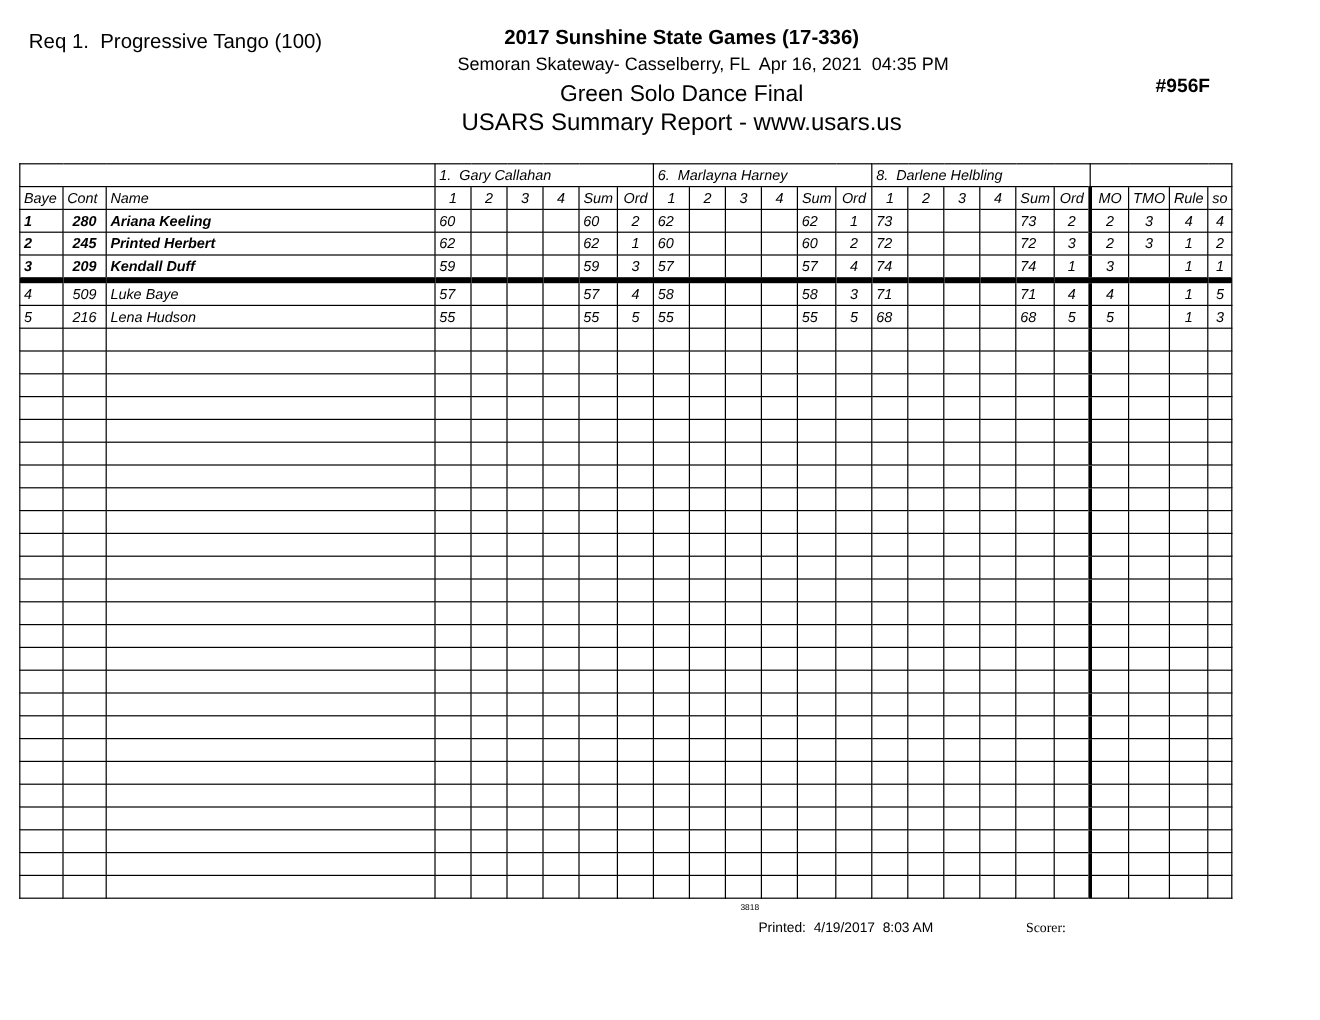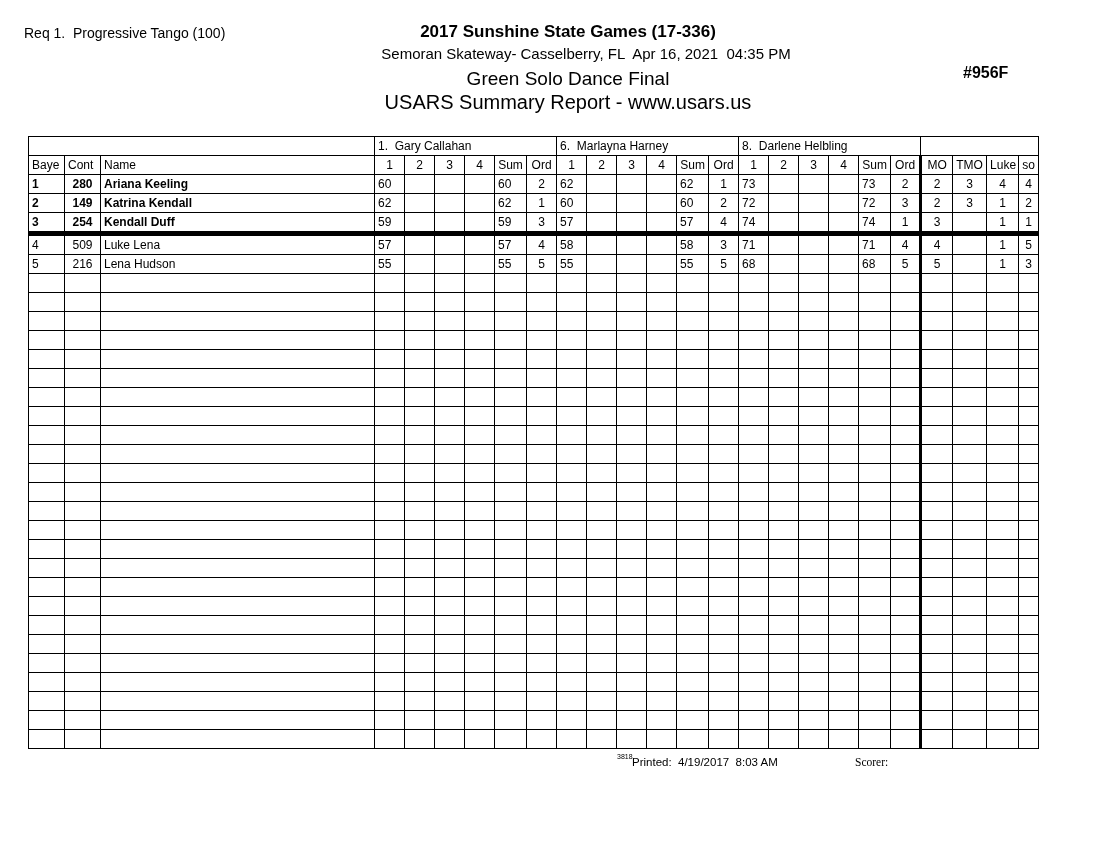--- a/index.html
+++ b/index.html
@@ -9,39 +9,40 @@
     background: #ffffff;
     color: #000000;
     font-family: "Liberation Sans", sans-serif;
   }
   .page { position: relative; width: 1100px; height: 850px; overflow: hidden; }
 
   
   .header { position: relative; height: 136px; padding-top: 22px; }
   .req-label {
     position: absolute; left: 24px; top: 25px;
-    font-size: 14px; white-space: pre;
+    font-size: 17px; white-space: pre;
   }
   .report-code {
     position: absolute; left: 963px; top: 24px;
     font-size: 16px; font-weight: bold; white-space: pre; margin-top: 40px;
   }
   .center-block { text-align: center; }
   .center-block > div { white-space: pre; margin-left: 36px; }
   .title   { font-size: 17px; font-weight: bold; line-height: 20px; }
   .venue   { font-size: 15px; margin-top: 3px; line-height: 18px; padding-left: 36px; }
   .event   { font-size: 19px; font-weight: normal; margin-top: 5px; line-height: 22px; }
   .report  { font-size: 20px; margin-top: 3px; line-height: 19px; }
 
   
   table.score {
     border-collapse: collapse;
     table-layout: fixed;
     width: 1010px;
-    margin-left: 28px;
+    margin-left: 16px;
+    font-style: italic;
   }
   table.score th, table.score td {
     border: 1px solid #000;
     height: 19px;
     font-size: 12px;
     font-weight: normal;
     padding: 0 3px;
     overflow: hidden;
     white-space: pre;
     line-height: 18px;
@@ -61,21 +62,21 @@
 
   
   .footer {
     position: relative;
     margin-left: 24px;
     width: 1010px;
     height: 16px;
     margin-top: 4px;
     font-size: 11.5px;
   }
-  .footer span { white-space: pre; position: absolute; top: 3px; }
+  .footer span { white-space: pre; position: absolute; top: 15px; }
   .version { left: 593px; top: 0 !important; font-size: 7px; }
   .printed { left: 608px; }
   .scorer  { left: 831px; font-family: Liberation Serif, serif; }
 </style>
 </head>
 <body>
 
 <div class="page">
 
   <div class="header">
@@ -142,21 +143,21 @@
           <th class="ac">Sum</th>
           <th class="ac">Ord</th>
           <th class="ac">1</th>
           <th class="ac">2</th>
           <th class="ac">3</th>
           <th class="ac">4</th>
           <th class="ac">Sum</th>
           <th class="ac">Ord</th>
           <th class="ac thick-left">MO</th>
           <th class="ac">TMO</th>
-          <th class="ac">Luke</th>
+          <th class="ac">Rule</th>
           <th class="ac">so</th>
         </tr>
       </thead>
     <tbody id="tbody">
         <tr class="bold-row">
           <td class="al b">1</td>
           <td class="ac b">280</td>
           <td class="al b">Ariana Keeling</td>
           <td class="al">60</td>
           <td class="al"></td>
@@ -176,22 +177,22 @@
           <td class="al"></td>
           <td class="al">73</td>
           <td class="ord">2</td>
           <td class="ac thick-left">2</td>
           <td class="ac">3</td>
           <td class="ac">4</td>
           <td class="ac">4</td>
         </tr>
         <tr class="bold-row">
           <td class="al b">2</td>
-          <td class="ac b">149</td>
-          <td class="al b">Katrina Kendall</td>
+          <td class="ac b">245</td>
+          <td class="al b">Printed Herbert</td>
           <td class="al">62</td>
           <td class="al"></td>
           <td class="al"></td>
           <td class="al"></td>
           <td class="al">62</td>
           <td class="ord">1</td>
           <td class="al">60</td>
           <td class="al"></td>
           <td class="al"></td>
           <td class="al"></td>
@@ -203,21 +204,21 @@
           <td class="al"></td>
           <td class="al">72</td>
           <td class="ord">3</td>
           <td class="ac thick-left">2</td>
           <td class="ac">3</td>
           <td class="ac">1</td>
           <td class="ac">2</td>
         </tr>
         <tr class="bold-row cut">
           <td class="al b">3</td>
-          <td class="ac b">254</td>
+          <td class="ac b">209</td>
           <td class="al b">Kendall Duff</td>
           <td class="al">59</td>
           <td class="al"></td>
           <td class="al"></td>
           <td class="al"></td>
           <td class="al">59</td>
           <td class="ord">3</td>
           <td class="al">57</td>
           <td class="al"></td>
           <td class="al"></td>
@@ -231,21 +232,21 @@
           <td class="al">74</td>
           <td class="ord">1</td>
           <td class="ac thick-left">3</td>
           <td class="ac"></td>
           <td class="ac">1</td>
           <td class="ac">1</td>
         </tr>
         <tr>
           <td class="al b">4</td>
           <td class="ac b">509</td>
-          <td class="al b">Luke Lena</td>
+          <td class="al b">Luke Baye</td>
           <td class="al">57</td>
           <td class="al"></td>
           <td class="al"></td>
           <td class="al"></td>
           <td class="al">57</td>
           <td class="ord">4</td>
           <td class="al">58</td>
           <td class="al"></td>
           <td class="al"></td>
           <td class="al"></td>

